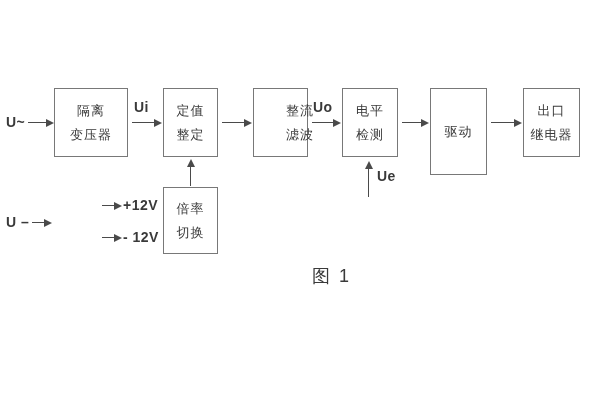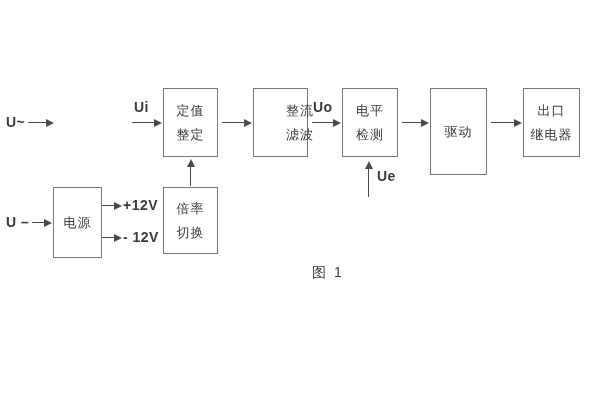--- a/index.html
+++ b/index.html
@@ -19,50 +19,51 @@
   }
   .box span{white-space:nowrap;letter-spacing:1px;}
   .lbl{position:absolute;font-size:14px;color:var(--text);white-space:nowrap;}
   .sig{font-weight:600;letter-spacing:0.5px;}
   .arr-h{position:absolute;display:flex;align-items:center;height:9px;}
   .arr-h .shaft{flex:1;height:1.5px;background:var(--line);}
   .arr-h .head{width:0;height:0;border-top:4px solid transparent;border-bottom:4px solid transparent;border-left:8px solid var(--line);}
   .arr-v{position:absolute;display:flex;flex-direction:column;align-items:center;width:9px;}
   .arr-v .head{width:0;height:0;border-left:4px solid transparent;border-right:4px solid transparent;border-bottom:8px solid var(--line);}
   .arr-v .shaft{width:1.5px;flex:1;background:var(--line);}
-  .caption{position:absolute;font-size:14px;color:var(--text);letter-spacing:2px;}
+  .caption{position:absolute;font-size:18px;color:var(--text);letter-spacing:2px;}
 </style>
 </head>
 <body>
 
 <div class="stage">
 
+  <div class="box" style="left:54px;top:88px;width:74px;height:69px;">
+    <span>隔离</span>
+    <span>变压器</span>
+  </div>
   <div class="box" style="left:163px;top:88px;width:55px;height:69px;">
     <span>定值</span>
     <span>整定</span>
   </div>
   <div class="box" style="left:253px;top:88px;width:55px;height:69px;padding-left:39px;">
     <span>整流</span>
     <span>滤波</span>
   </div>
   <div class="box" style="left:342px;top:88px;width:56px;height:69px;">
     <span>电平</span>
     <span>检测</span>
   </div>
   <div class="box" style="left:430px;top:88px;width:57px;height:87px;">
     <span>驱动</span>
   </div>
   <div class="box" style="left:523px;top:88px;width:57px;height:69px;align-items:center;">
     <span>出口</span>
     <span>继电器</span>
   </div>
 
-  <div class="box" style="left:53px;top:187px;width:49px;height:71px;">
-    <span>电源</span>
-  </div>
   <div class="box" style="left:163px;top:187px;width:55px;height:67px;">
     <span>倍率</span>
     <span>切换</span>
   </div>
 
   <div class="lbl sig" style="left:6px;top:114px;">U~</div>
   <div class="lbl sig" style="left:6px;top:214px;">U –</div>
 
   <div class="lbl sig" style="left:134px;top:99px;">Ui</div>
   <div class="lbl sig" style="left:313px;top:99px;">Uo</div>

